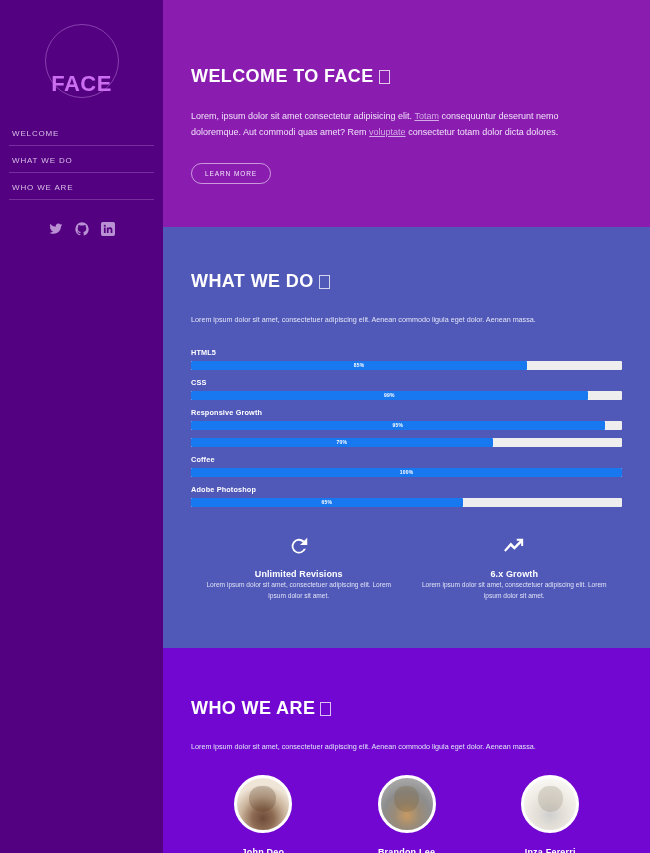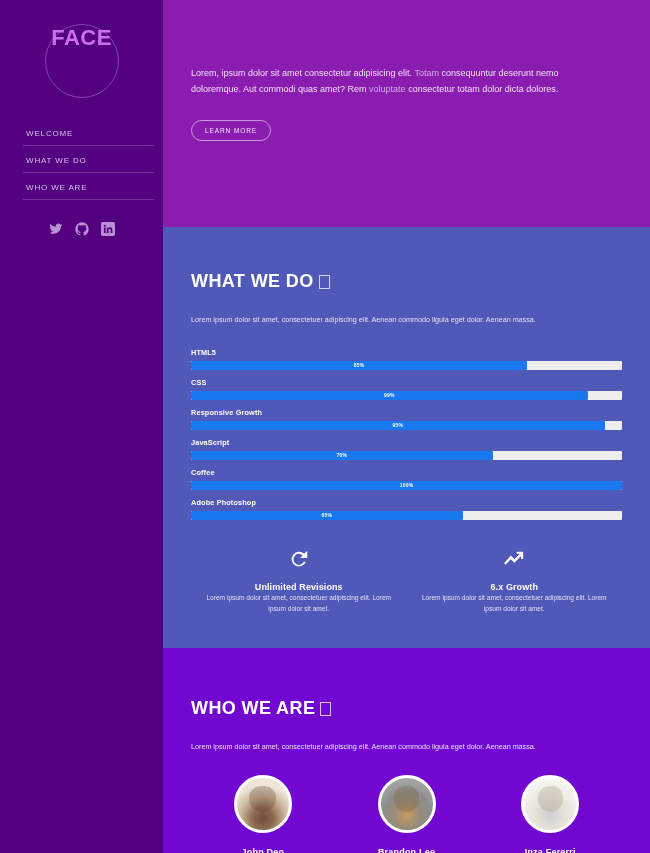--- a/index.html
+++ b/index.html
@@ -20,27 +20,27 @@
     padding: 0;
   }
   .logo-wrap {
     height: 115px;
     display: flex; align-items: center; justify-content: center;
     padding-top: 6px;
   }
   .logo-circle {
     width: 74px; height: 74px; border-radius: 50%;
     border: 1px solid rgba(205,150,235,0.42);
-    display: flex; align-items: flex-start; justify-content: center;
+    display: flex; align-items: flex-end; justify-content: center;
   }
   .logo-text {
     font-size: 22px; font-weight: bold; letter-spacing: 0.5px;
     color: #cc6ef0;
   }
-  .nav { padding: 4px 9px 0 23px; }
+  .nav { padding: 4px 9px 0 9px; }
   .nav-item {
     display: block;
     color: #d9bfe8;
     font-size: 8px;
     letter-spacing: 0.85px;
     text-transform: uppercase;
     padding: 10px 3px 7px 3px;
     border-bottom: 1px solid rgba(200,160,225,0.30);
     text-decoration: none;
   }
@@ -89,21 +89,21 @@
   .welcome-title { font-size: 17px; margin-bottom: 25px; }
   .what-title { font-size: 18px; margin-bottom: 17px; }
   .who-title { font-size: 17px; margin-bottom: 17px; }
 
   p.lead {
     color: #f2e2fa;
     font-size: 9px;
     line-height: 1.75;
     max-width: 400px;
   }
-  p.lead .muted { color: #d5aae8; }
+  p.lead .muted { color: #d5aae8; text-decoration: underline; }
 
   .btn-learn {
     display: inline-block;
     margin-top: 22px;
     padding: 6px 13px 6px 13px;
     border: 1px solid rgba(255,255,255,0.55);
     border-radius: 20px;
     color: #f3e6fa;
     font-size: 6.5px;
     letter-spacing: 0.9px;
@@ -247,20 +247,23 @@
         <svg width="14" height="14" viewBox="0 0 24 24" fill="#cda9e4">
           <path d="M21 0H3a3 3 0 0 0-3 3v18a3 3 0 0 0 3 3h18a3 3 0 0 0 3-3V3a3 3 0 0 0-3-3zM8 19H5V9.5h3V19zM6.5 8.2A1.8 1.8 0 1 1 6.5 4.6a1.8 1.8 0 0 1 0 3.6zM19.5 19h-3v-5c0-1.2-.5-2-1.6-2-1.2 0-1.9.8-1.9 2v5h-3V9.5h3v1.3c.4-.7 1.4-1.6 3-1.6 2.2 0 3.5 1.4 3.5 4.4V19z"></path>
         </svg>
       </a>
     </div>
   </aside>
 
   <main class="main">
 
     <section class="sec sec-welcome">
+      <h1 class="title welcome-title">
+        <span>WELCOME TO FACE</span><span class="tofu"></span>
+      </h1>
       <p class="lead">
         <span>Lorem, ipsum dolor sit amet consectetur adipisicing elit. </span><span class="muted">Totam</span><span> consequuntur deserunt nemo doloremque. Aut commodi quas amet? Rem </span><span class="muted">voluptate</span><span> consectetur totam dolor dicta dolores.</span>
       </p>
       <button class="btn-learn">LEARN MORE</button>
     </section>
 
     <section class="sec sec-what">
       <h1 class="title what-title">
         <span>WHAT WE DO</span><span class="tofu"></span>
       </h1>
@@ -289,21 +292,20 @@
         <div class="skill">
           <div class="skill-label">Responsive Growth</div>
           <div class="bar-track">
             <div class="bar-fill" id="fill-2" style="width: 96%;">
               <span class="bar-pct">95%</span>
             </div>
           </div>
         </div>
 
         <div class="skill">
-          <div class="skill-label">JavaScript</div>
           <div class="bar-track">
             <div class="bar-fill" id="fill-3" style="width: 70%;">
               <span class="bar-pct">70%</span>
             </div>
           </div>
         </div>
 
         <div class="skill">
           <div class="skill-label">Coffee</div>
           <div class="bar-track">

